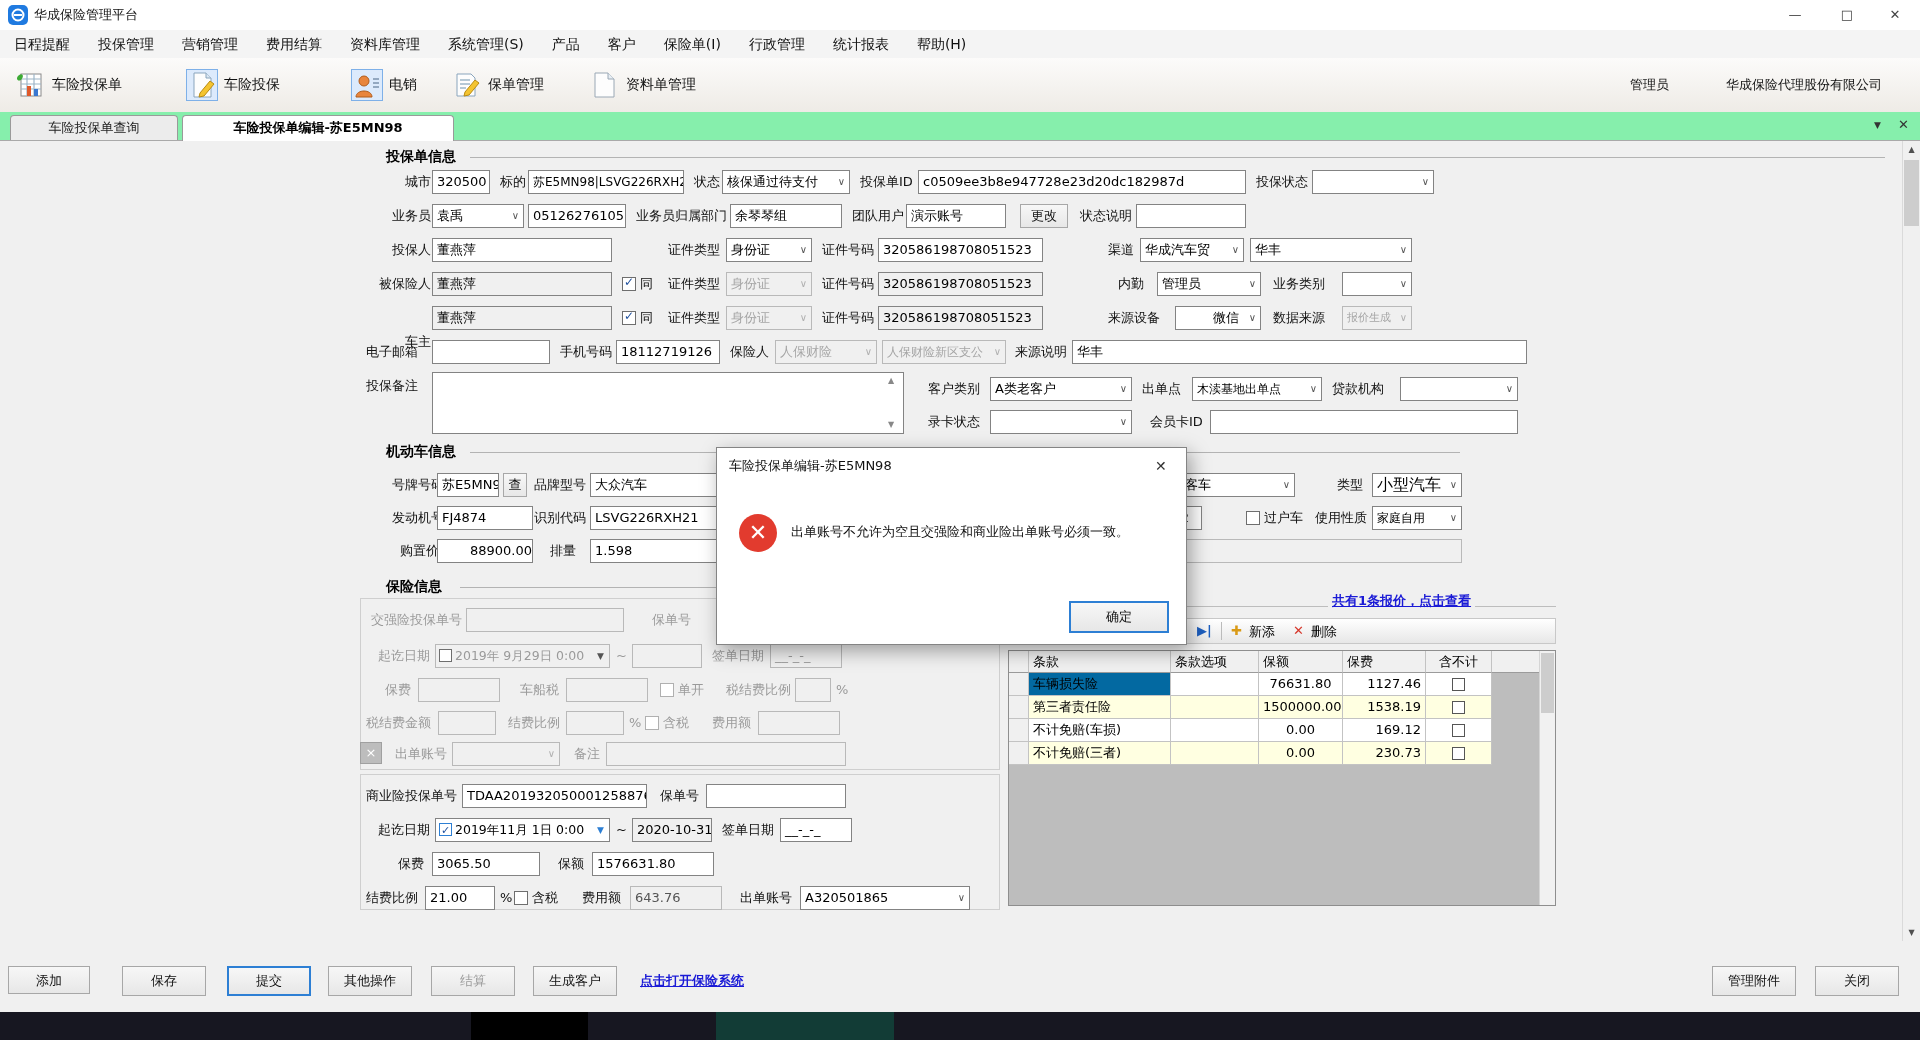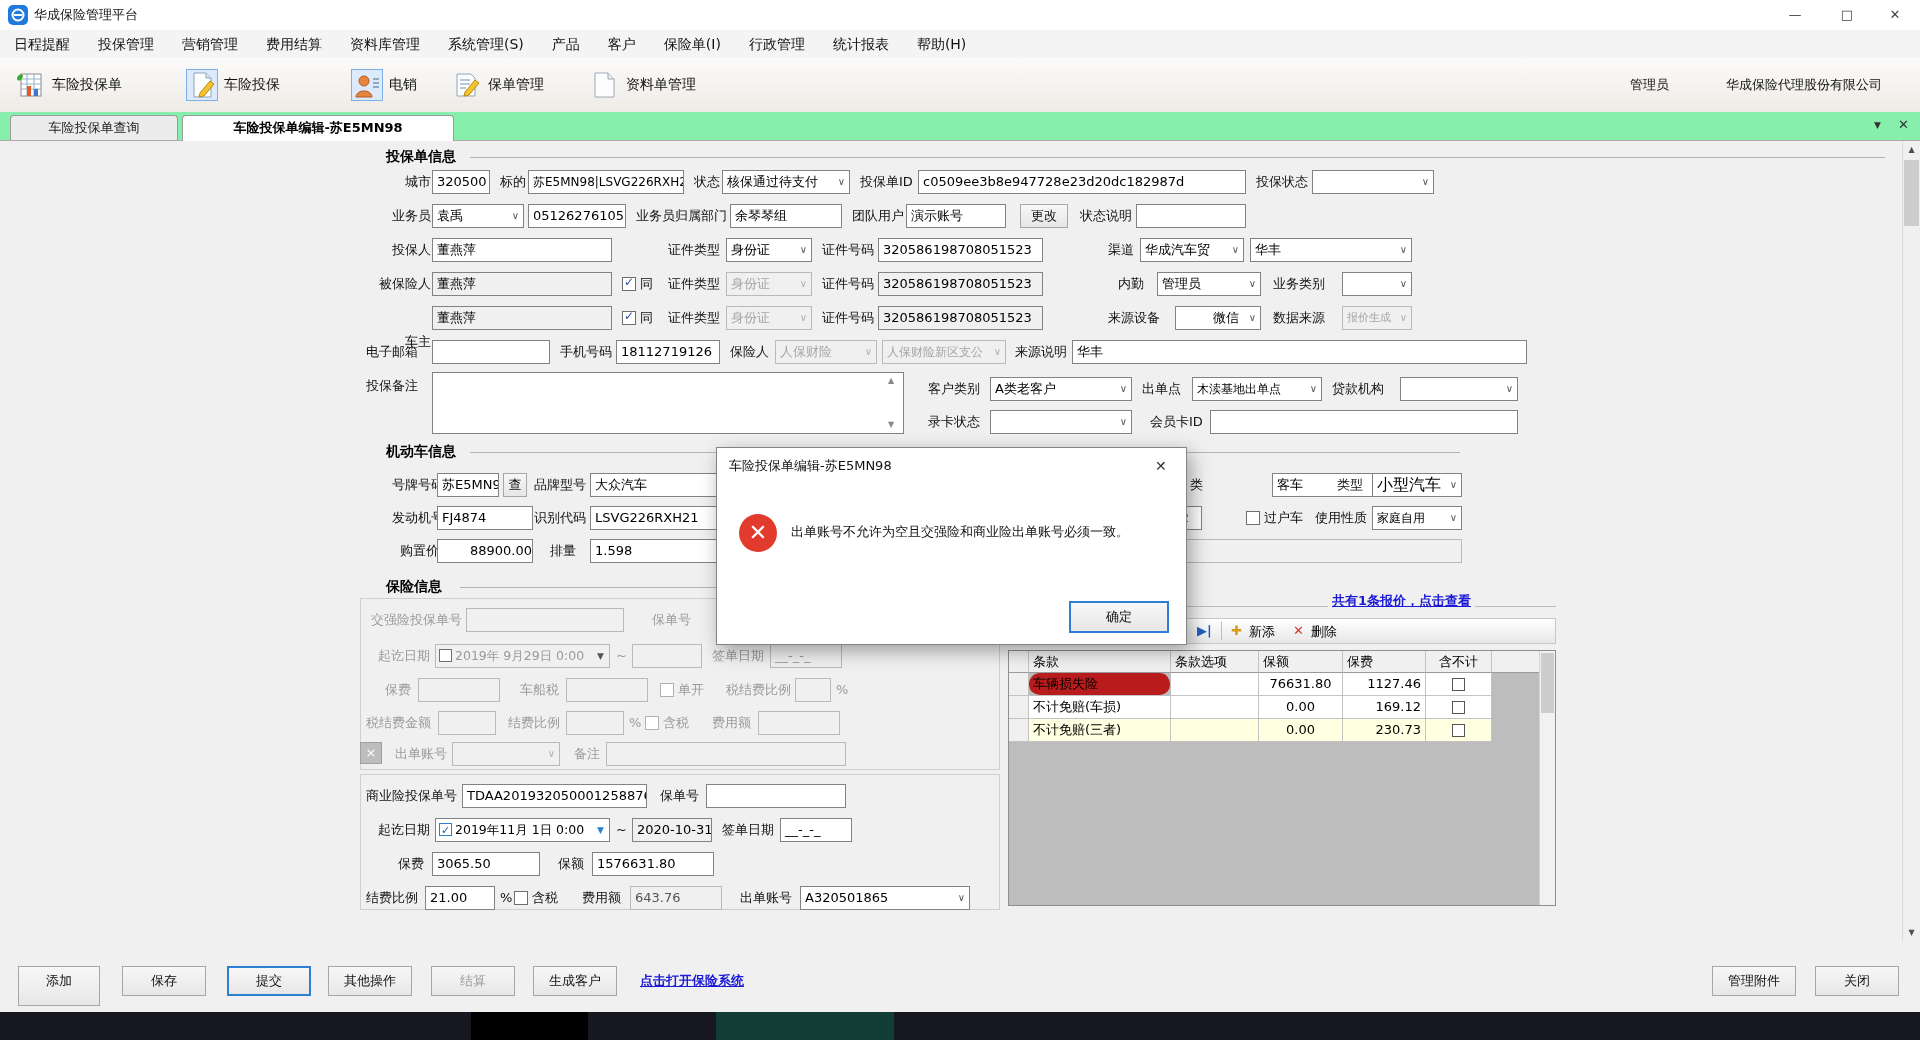--- a/index.html
+++ b/index.html
@@ -49,21 +49,21 @@
   .grow.head{height:22px;}
   .gc{box-sizing:border-box;border-right:1px solid #c3c3c3;border-bottom:1px solid #c3c3c3;
       font-size:13px;line-height:21px;padding:0 4px;overflow:hidden;white-space:nowrap;}
   .head .gc{background:#f0f0f0;border-bottom:1px solid #9b9b9b;}
   .c0{width:20px;background:#f0f0f0;}
   .c1{width:142px;}.c2{width:88px;}.c3{width:84px;text-align:center;}.c4{width:83px;text-align:right;}
   .c5{width:66px;display:flex;align-items:center;justify-content:center;}
   .c6{flex:1;border-right:none;background:#bdbdbd;border-bottom:none;}
   .head .c6{background:#f0f0f0;border-bottom:1px solid #9b9b9b;}
   .cream{background:#ffffe1;}.rwhite{background:#ffffff;}
-  .selcell{background:#b91c1c;border-radius:11px;}
+  .selcell{background:#0369a1;}
   .gchk{width:13px;height:13px;border:1px solid #555;background:#fff;box-sizing:border-box;}
   
   #dialog{left:716px;top:447px;width:469px;height:196px;background:#fff;border:1px solid #848484;
           box-shadow:4px 6px 18px rgba(0,0,0,.35);z-index:50;}
   #dlg-ok{left:352px;top:153px;width:100px;height:32px;line-height:28px;}
   .erricon{position:absolute;left:22px;top:66px;width:38px;height:38px;border-radius:50%;background:#e23b2e;
            color:#fff;font-size:22px;font-weight:bold;text-align:center;line-height:38px;}
   
   .dtp{position:absolute;height:24px;box-sizing:border-box;border:1px solid #838383;background:#fff;
        font-size:12.5px;line-height:22px;padding:0 2px;white-space:nowrap;overflow:hidden;}
@@ -263,21 +263,21 @@
 
 <div class="sect" style="left:386px;top:443px;">机动车信息</div>
 <div class="hline" style="left:470px;top:452px;width:990px;"></div>
 
 <div class="lbl" style="left:392px;top:473px;">号牌号码</div>
 <div class="inp" style="left:437px;top:473px;width:62px;">苏E5MN98</div>
 <div class="btn" style="left:503px;top:473px;width:24px;height:24px;line-height:22px;">查</div>
 <div class="lbl" style="left:534px;top:473px;">品牌型号</div>
 <div class="inp" style="left:590px;top:473px;width:250px;">大众汽车</div>
 <div class="lbl" style="left:1190px;top:473px;">类</div>
-<div class="sel" style="left:1232px;top:473px;width:115px;margin-left:40px;">客车</div>
+<div class="sel" style="left:1140px;top:473px;width:115px;margin-left:40px;">客车</div>
 <div class="lbl" style="left:1337px;top:473px;">类型</div>
 <div class="sel" style="left:1372px;top:473px;width:90px;font-size:16px;">小型汽车</div>
 
 <div class="lbl" style="left:392px;top:506px;">发动机号</div>
 <div class="inp" style="left:437px;top:506px;width:96px;">FJ4874</div>
 <div class="lbl" style="left:534px;top:506px;">识别代码</div>
 <div class="inp" style="left:590px;top:506px;width:250px;">LSVG226RXH21</div>
 <div class="inp" style="left:1120px;top:506px;width:82px;text-align:right;padding-right:12px;">2</div>
 <div class="chk" style="left:1246px;top:511px;"></div>
 <div class="lbl" style="left:1264px;top:506px;">过户车</div>
@@ -391,20 +391,31 @@
     <div class="gc c2 rwhite"></div>
     <div class="gc c3 rwhite">76631.80</div>
     <div class="gc c4 rwhite">1127.46</div>
     <div class="gc c5 rwhite">
         <span class="gchk"></span>
       </div>
     <div class="gc c6"></div>
   </div>
   <div class="grow">
     <div class="gc c0"></div>
+    <div class="gc c1 cream">第三者责任险</div>
+    <div class="gc c2 cream"></div>
+    <div class="gc c3 cream">1500000.00</div>
+    <div class="gc c4 cream">1538.19</div>
+    <div class="gc c5 cream">
+        <span class="gchk"></span>
+      </div>
+    <div class="gc c6"></div>
+  </div>
+  <div class="grow">
+    <div class="gc c0"></div>
     <div class="gc c1 rwhite">不计免赔(车损)</div>
     <div class="gc c2 rwhite"></div>
     <div class="gc c3 rwhite">0.00</div>
     <div class="gc c4 rwhite">169.12</div>
     <div class="gc c5 rwhite">
         <span class="gchk"></span>
       </div>
     <div class="gc c6"></div>
   </div>
   <div class="grow">
@@ -422,21 +433,21 @@
     <div class="sthumb" style="top:2px;height:60px;width:13px;"></div>
   </div>
 </div>
 
 <div class="sbar" style="left:1902px;top:141px;width:17px;height:800px;">
   <div class="sbtn" style="top:0;">▲</div>
   <div class="sthumb" style="top:19px;height:66px;"></div>
   <div class="sbtn" style="top:783px;">▼</div>
 </div>
 
-<div class="btn" style="left:18px;top:966px;width:82px;height:40px;line-height:28px;">添加</div>
+<div class="btn" style="left:8px;top:966px;width:82px;height:28px;line-height:28px;">添加</div>
 <div class="btn" style="left:122px;top:966px;width:84px;height:30px;line-height:28px;">保存</div>
 <div class="btn primary" style="left:227px;top:966px;width:84px;height:30px;line-height:26px;">提交</div>
 <div class="btn" style="left:328px;top:966px;width:84px;height:30px;line-height:28px;">其他操作</div>
 <div class="btn disabled" style="left:431px;top:966px;width:84px;height:30px;line-height:28px;">结算</div>
 <div class="btn" style="left:533px;top:966px;width:84px;height:30px;line-height:28px;">生成客户</div>
 <div class="link" style="left:640px;top:972px;">点击打开保险系统</div>
 <div class="btn" style="left:1712px;top:966px;width:84px;height:30px;line-height:28px;">管理附件</div>
 <div class="btn" style="left:1815px;top:966px;width:84px;height:30px;line-height:28px;">关闭</div>
 
 <div class="abs" style="left:0;top:1012px;width:1920px;height:28px;background:#171721;">

